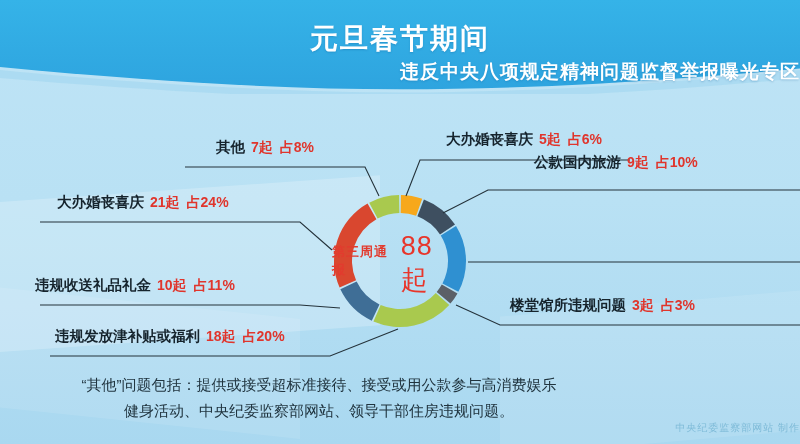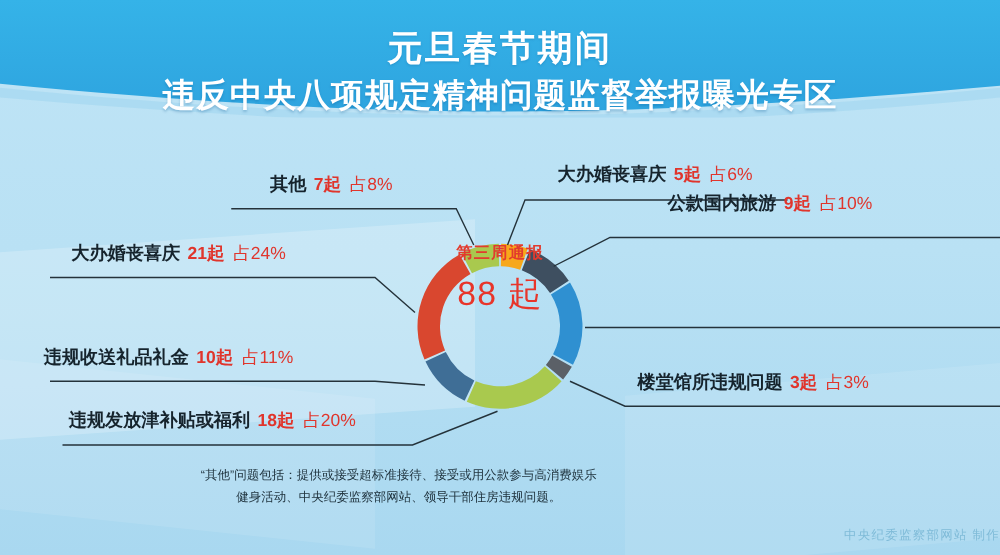--- a/index.html
+++ b/index.html
@@ -21,44 +21,44 @@
   .bg-band3{position:absolute;right:-80px;top:300px;width:380px;height:140px;
     background:rgba(255,255,255,.10);transform:skewY(-5deg);}
 
   
   .header{position:absolute;left:0;top:0;width:800px;height:94px;overflow:hidden;text-decoration:underline;}
   .header .fill{position:absolute;left:0;top:0;width:100%;height:100%;}
   .header-text{position:absolute;left:0;top:0;width:100%;text-align:center;
     z-index:3;color:#ffffff;}
   .title1{font-size:28px;font-weight:bold;letter-spacing:2px;margin-top:22px;
     line-height:1.2;text-shadow:0 1px 2px rgba(0,80,140,.25);}
-  .title2{font-size:26px;font-weight:bold;letter-spacing:1px;margin-top:4px;
-    line-height:1.25;text-shadow:0 1px 2px rgba(0,80,140,.25);}
+  .title2{font-size:19px;font-weight:bold;letter-spacing:1px;margin-top:4px;
+    line-height:1.25;text-shadow:0 1px 2px rgba(0,80,140,.25);text-align:right;}
 
   
   .donut-wrap{position:absolute;left:332px;top:193px;width:136px;height:136px;}
   .donut-center{position:absolute;left:0;top:0;width:136px;height:136px;
-    display:flex;flex-direction:column;align-items:center;justify-content:flex-start;
+    display:flex;flex-direction:row;align-items:center;justify-content:flex-start;
     pointer-events:none;}
   .c-label{font-size:13px;color:#e23b2e;font-weight:bold;letter-spacing:1px;}
   .c-value{font-size:27px;color:#e8352a;font-weight:normal;margin-top:6px;letter-spacing:1px;}
 
   
   .leaders{position:absolute;left:0;top:0;width:800px;height:444px;z-index:2;}
 
   
   .lbl{position:absolute;z-index:4;white-space:nowrap;font-size:14.5px;
     color:#1b2a33;font-weight:bold;}
   .lbl .name{font-size:14.5px;color:#16242d;font-weight:bold;}
   .lbl .cnt{color:#e0352c;font-weight:bold;margin-left:6px;font-size:14px;}
-  .lbl .pct{color:#e0352c;font-weight:normal;margin-left:7px;font-size:14px;}
+  .lbl .pct{color:#e0352c;font-weight:bold;margin-left:7px;font-size:14px;}
 
   
   .note{position:absolute;left:0;top:372px;width:638px;text-align:center;
-    font-size:10px;color:#20343f;line-height:1.75;z-index:4;}
+    font-size:15px;color:#20343f;line-height:1.75;z-index:4;}
   .credit{position:absolute;left:0;top:421px;width:800px;text-align:right;
     font-size:10px;color:#7fbbd8;letter-spacing:1px;z-index:4;}
 </style>
 </head>
 <body>
 
 <div id="stage">
 
   <div class="bg-layer">
     <div class="bg-band"></div>

